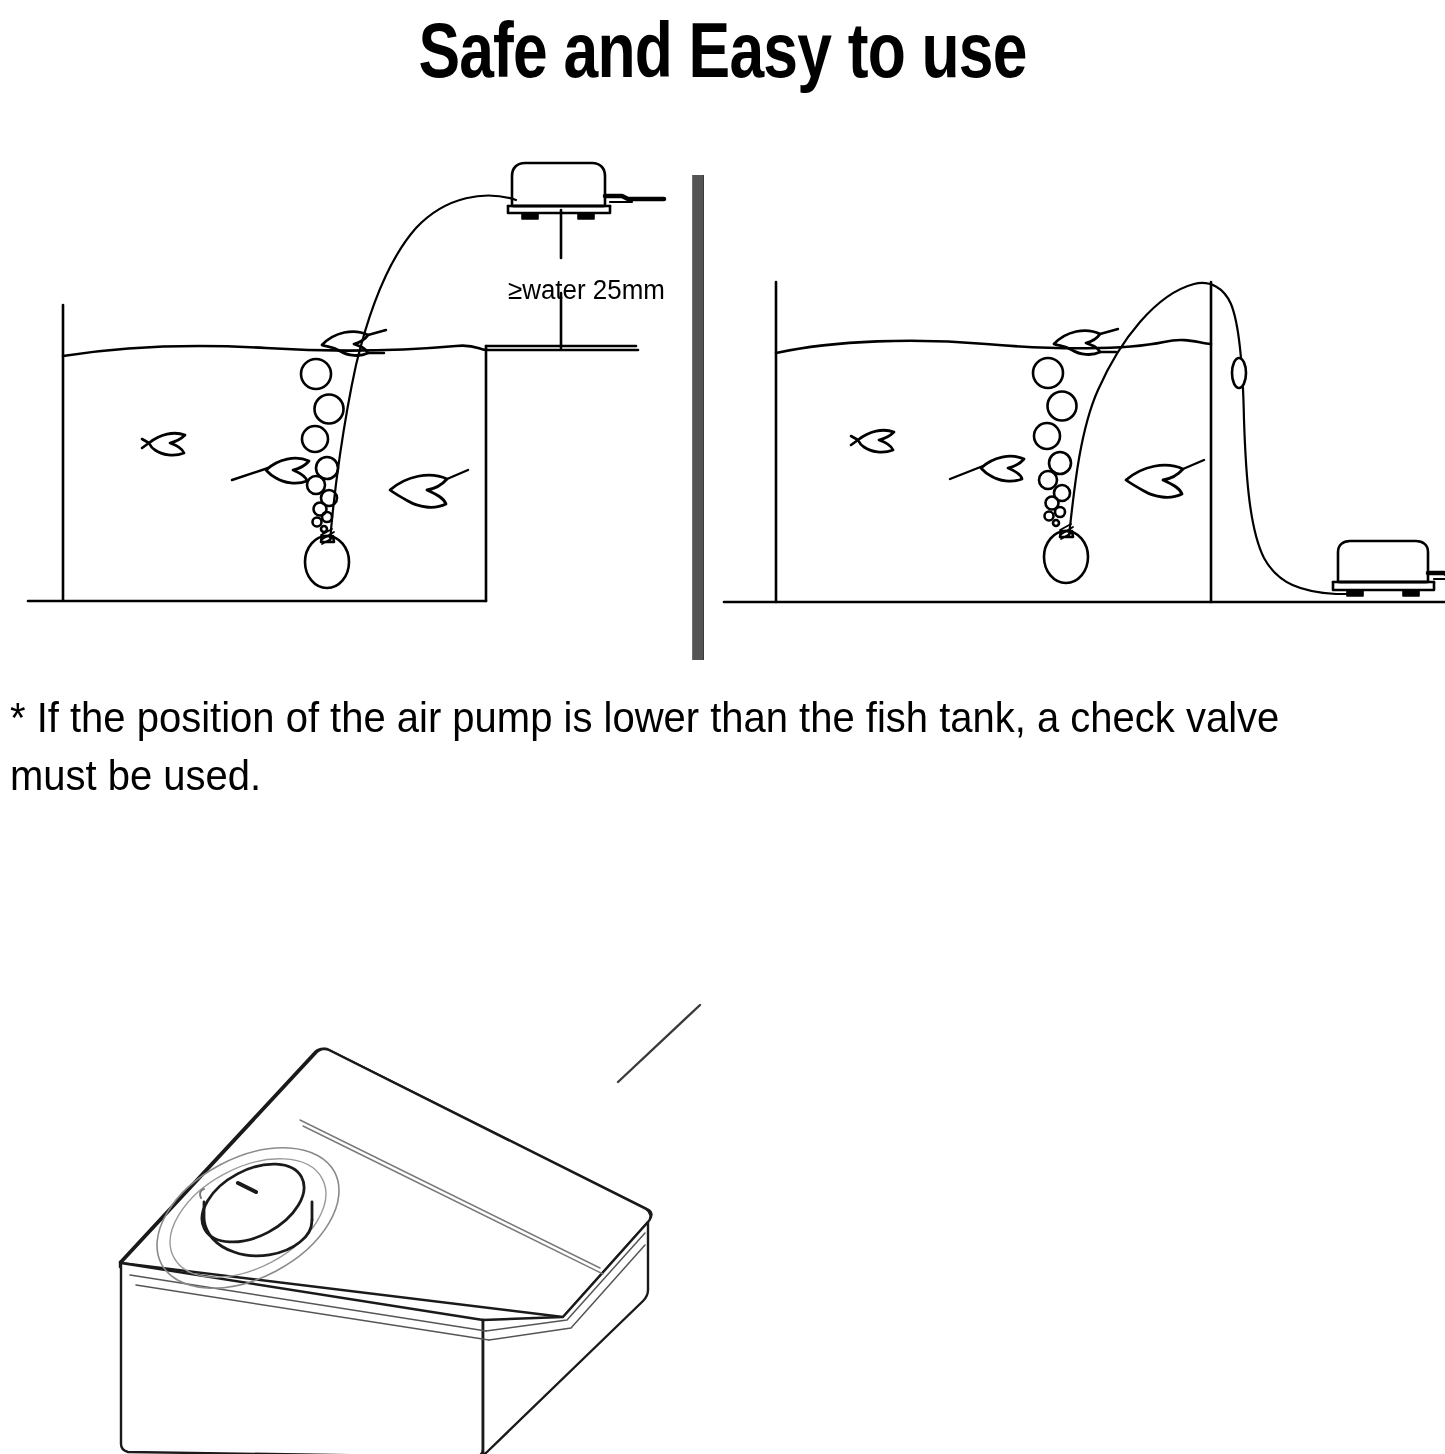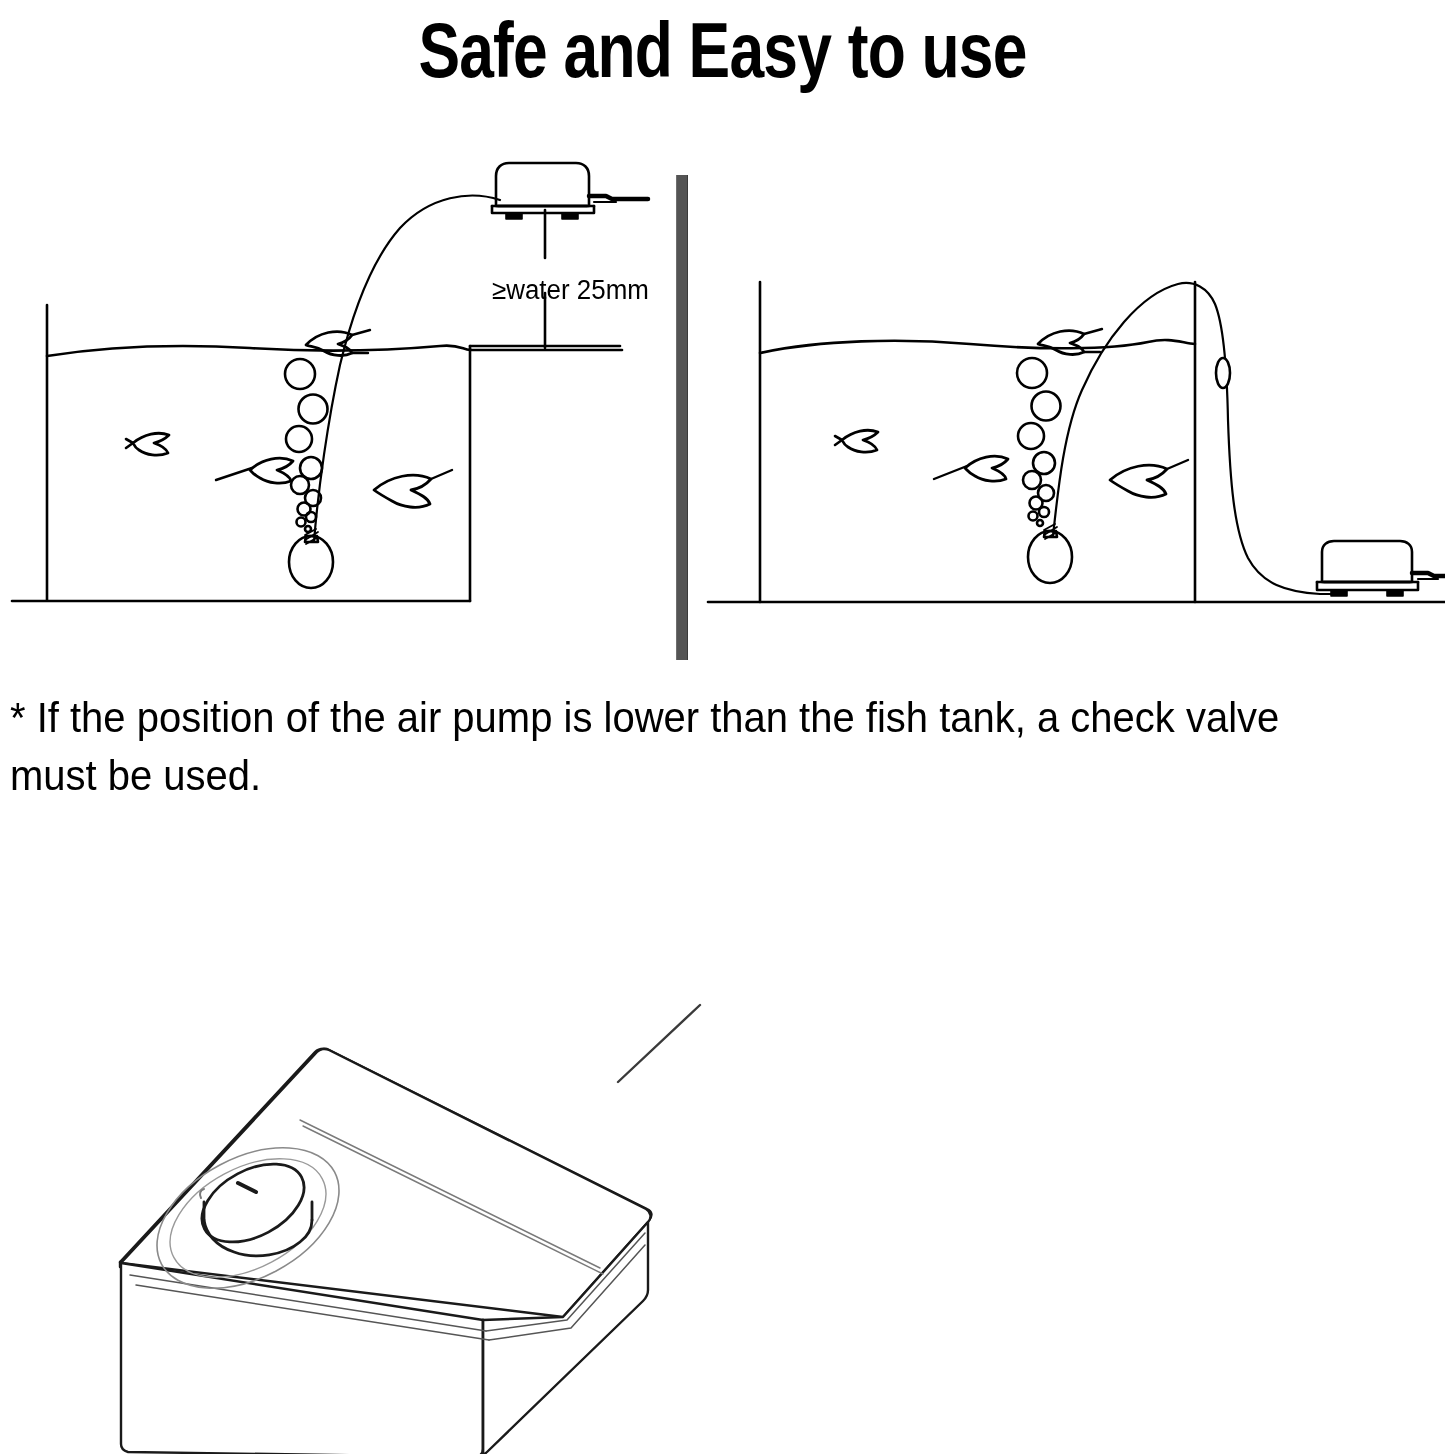--- a/index.html
+++ b/index.html
@@ -18,21 +18,21 @@
     font-size:78px;line-height:92px;
     font-weight:bold;
     letter-spacing:-1px;
     transform:scaleX(0.80);
     transform-origin:center top;
     color:#000;
     white-space:nowrap;
   }
 
   
-  .diagrams{position:absolute;left:0;top:150px;width:1316px;height:520px;}
+  .diagrams{position:absolute;left:16px;top:150px;width:1316px;height:520px;}
   .divider{
     position:absolute;left:676px;top:25px;width:10px;height:485px;
     background:#545454;
     border-left:1px solid #6e6e6e;border-right:1px solid #3a3a3a;
   }
   .svgwrap{position:absolute;}
   .svgwrap svg{display:block;}
 
   .dimlabel{
     position:absolute;

